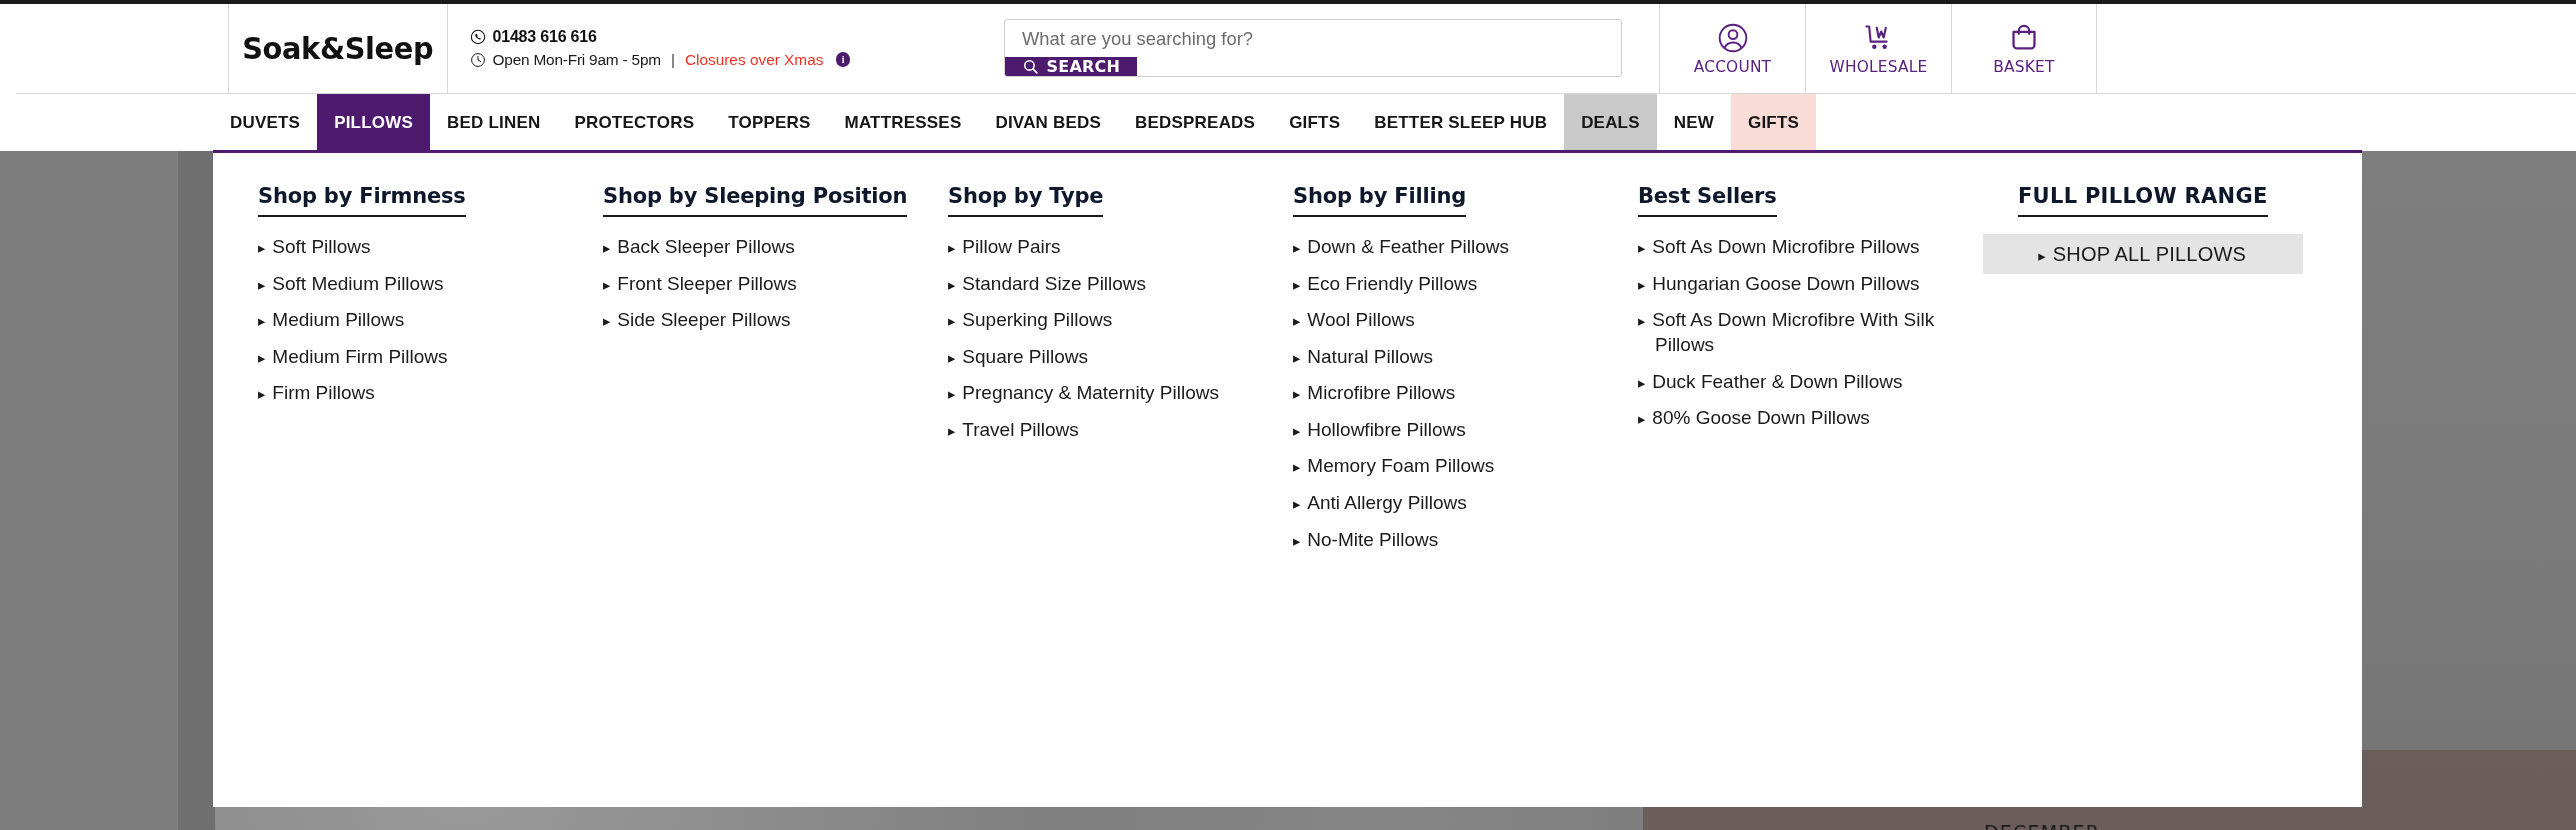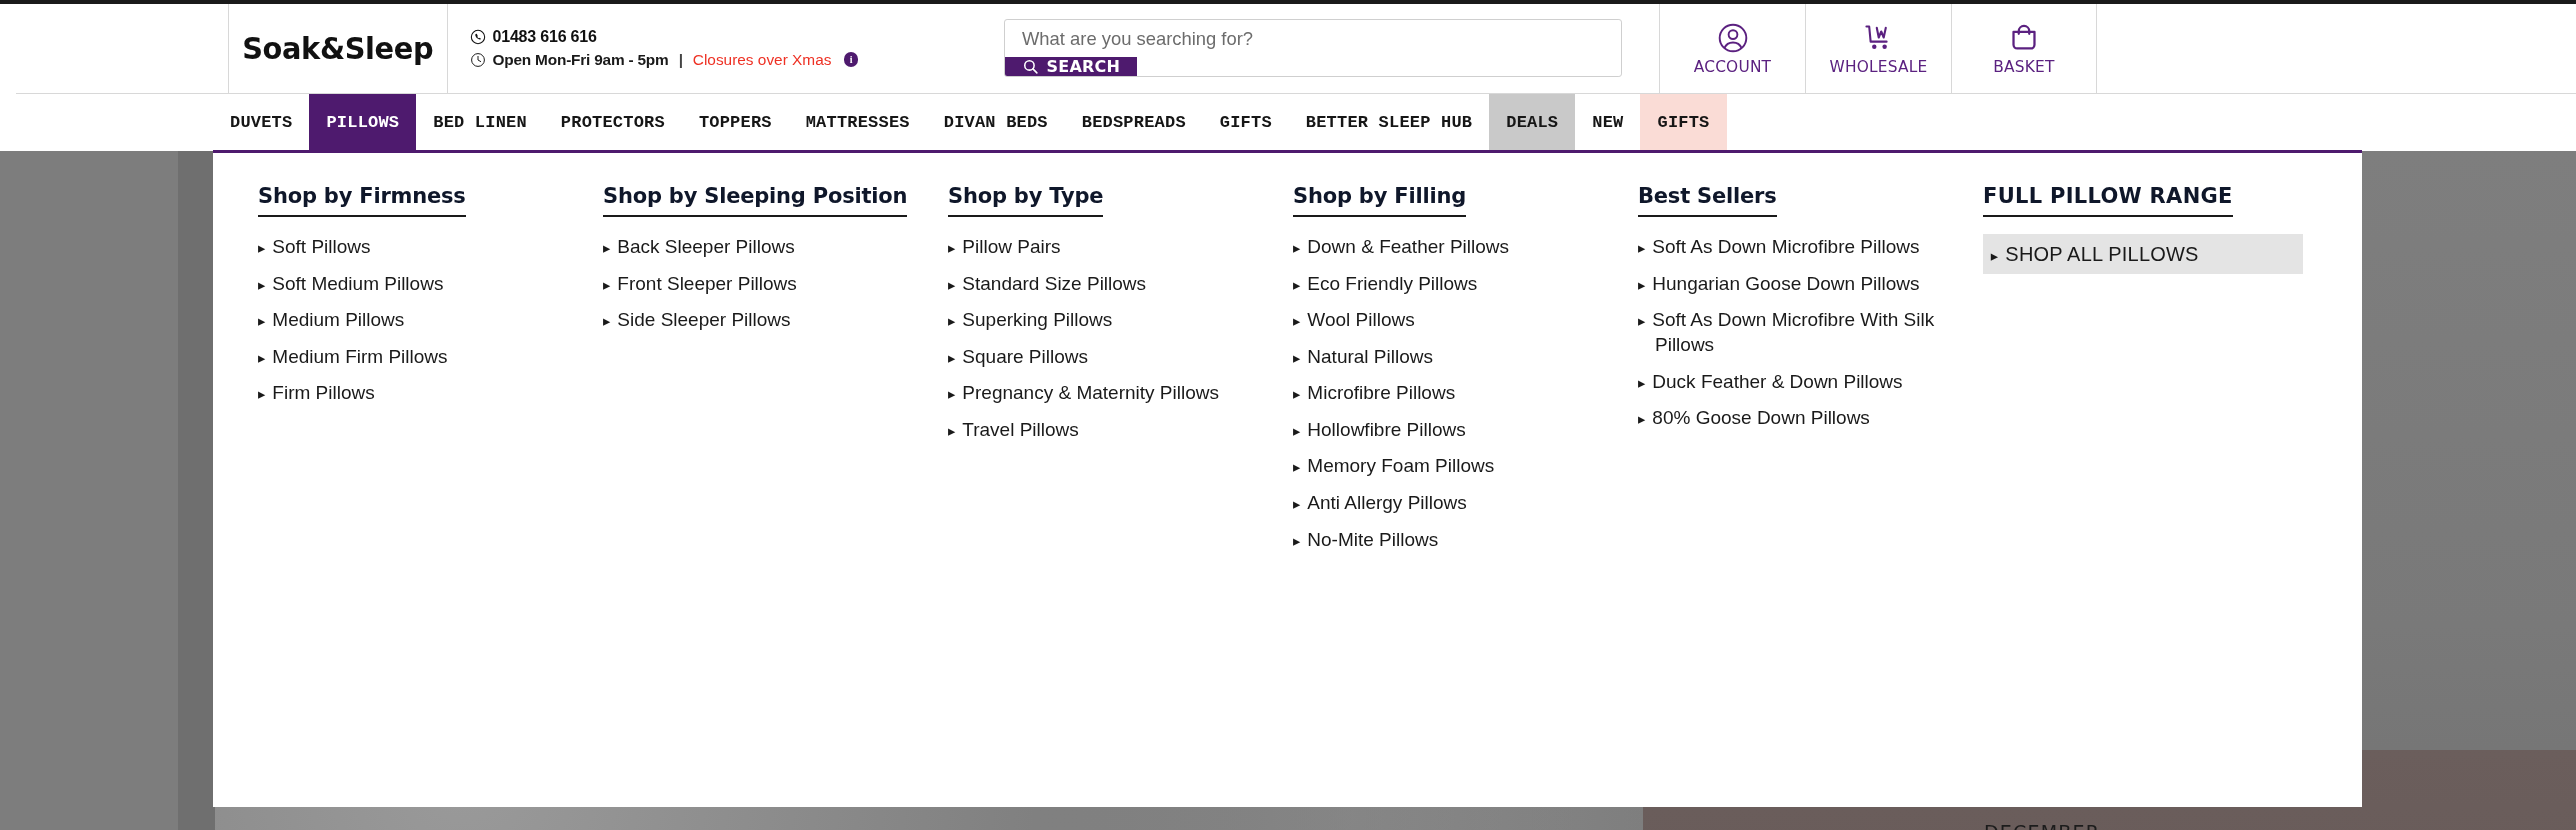--- a/index.html
+++ b/index.html
@@ -40,21 +40,21 @@
     transform: scaleX(0.93);
   }
 
   .contact-cell {
     flex: none; width: 556px;
     display: flex; flex-direction: column; justify-content: center;
     padding-left: 21.5px; gap: 4.6px;
   }
   .contact-line { display: flex; align-items: center; gap: 7px; white-space: nowrap; }
   .contact-phone { font-size: 16px; font-weight: 700; color: #111; letter-spacing: -0.2px; }
-  .contact-hours { font-size: 15.4px; font-weight: 700; color: #1a1a1a; letter-spacing: -0.2px; }
+  .contact-hours { font-size: 15.4px; font-weight: 400; color: #1a1a1a; letter-spacing: -0.2px; }
   .sep-pipe { color: #444; margin: 0 3.1px; }
   .closures { color: #ee3124; font-size: 15.4px; }
   .icon-svg { display: block; }
   .info-badge {
     display: inline-flex; align-items: center; justify-content: center;
     width: 14.6px; height: 14.6px; border-radius: 50%;
     background: #4e1a6e; color: #fff;
     font-size: 10px; font-weight: 700; font-family: "Liberation Serif", serif;
     margin-left: 5.4px; line-height: 1;
   }
@@ -102,21 +102,21 @@
   
   .navbar {
     position: absolute; left: 0; top: 94px; width: 2576px; height: 57px;
     background: #fff;
     display: flex; align-items: stretch;
     padding-left: 213px;
   }
   .nav-item {
     display: flex; align-items: center; justify-content: center;
     padding: 0 17px; cursor: pointer;
-    font-family: Liberation Mono, monospace;
+    font-family: Liberation Sans, sans-serif;
     font-size: 17px; font-weight: 700; letter-spacing: 0.2px;
     color: #161616; white-space: nowrap;
   }
   .nav-item.active { background: #4e1a6e; color: #fff; }
   .nav-item.deals  { background: #c9c9c9; color: #161616; }
   .nav-item.gifts  { background: #fadcd6; color: #161616; }
 
   
   .backdrop {
     position: absolute; left: 0; top: 150px; width: 2576px; height: 680px;
@@ -157,21 +157,21 @@
     padding: 31px 45px 0 45px;
     display: flex; align-items: flex-start;
     z-index: 5;
   }
   .mega-col { flex: none; padding-right: 18.4px; }
   .col-firmness { width: 345px; }
   .col-position { width: 345px; }
   .col-type     { width: 345px; }
   .col-filling  { width: 345px; }
   .col-best     { width: 345px; }
-  .col-range    { width: 338px; }
+  .col-range    { width: 338px; text-align: center; }
 
   .col-head {
     font-family: "DejaVu Sans", sans-serif;
     font-size: 21px; font-weight: 700; color: #0f172a;
     letter-spacing: -0.2px;
     padding-bottom: 7px; margin-bottom: 17px;
     display: inline-block;
     border-bottom: 2.3px solid #1a1a1a;
     white-space: nowrap;
   }

